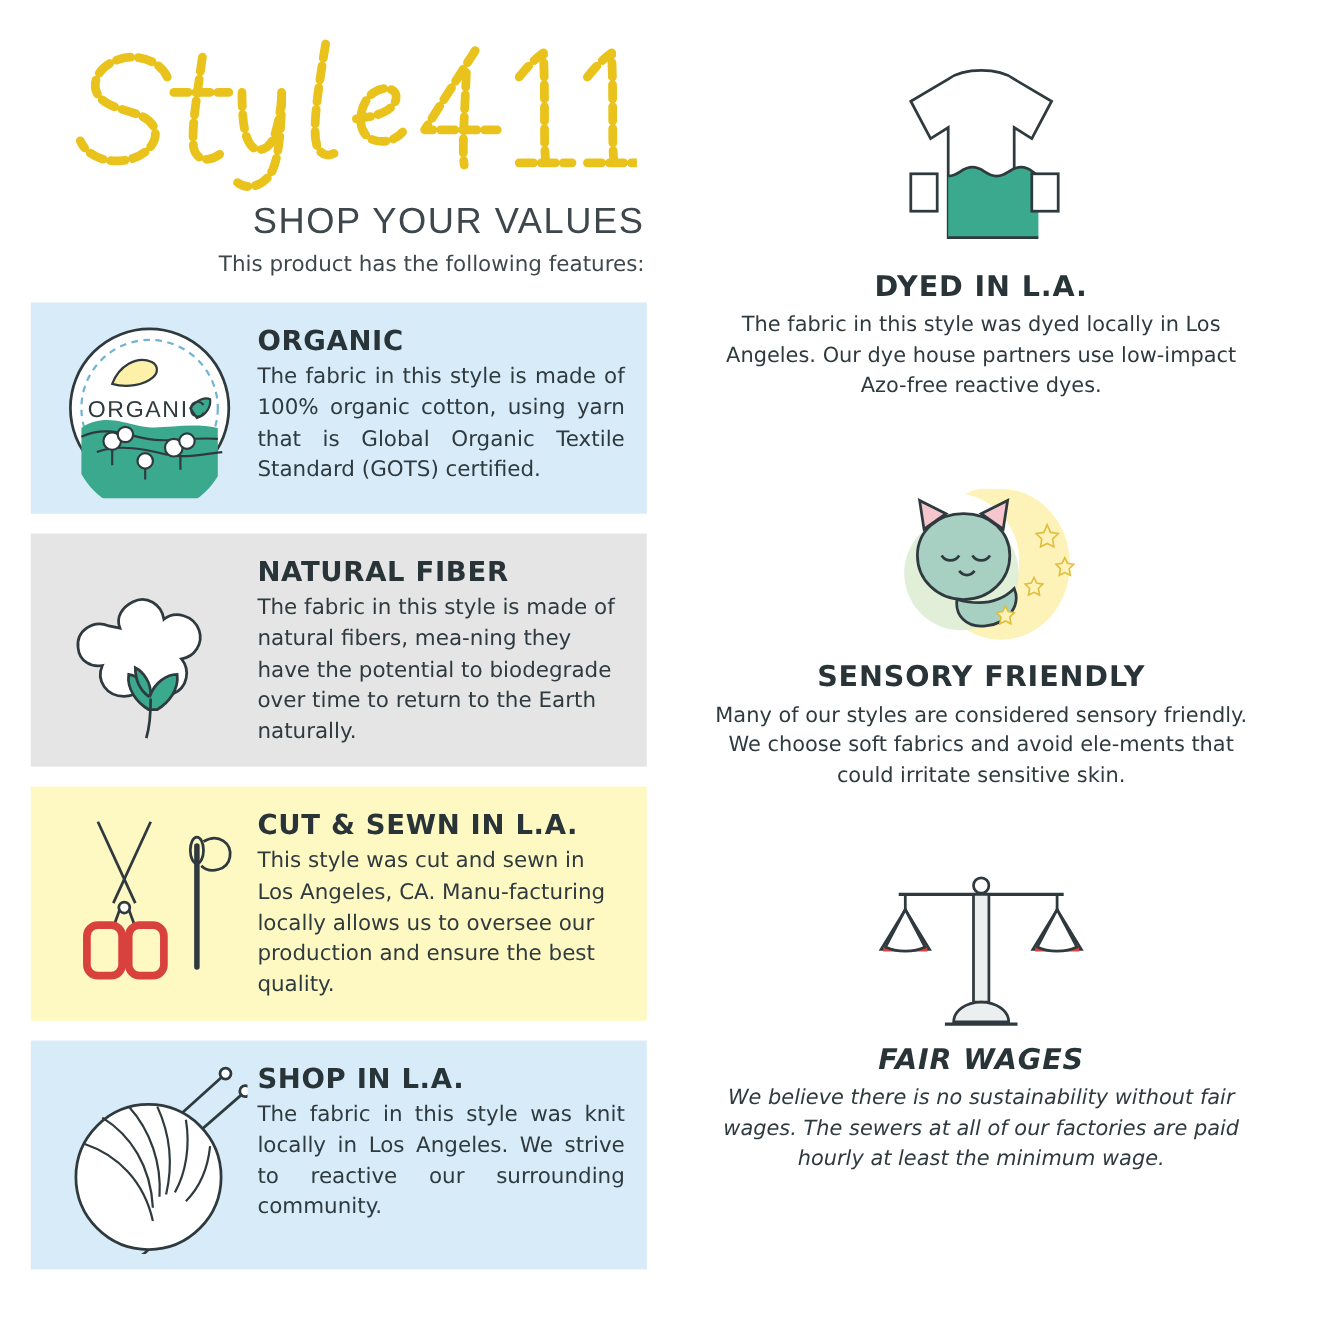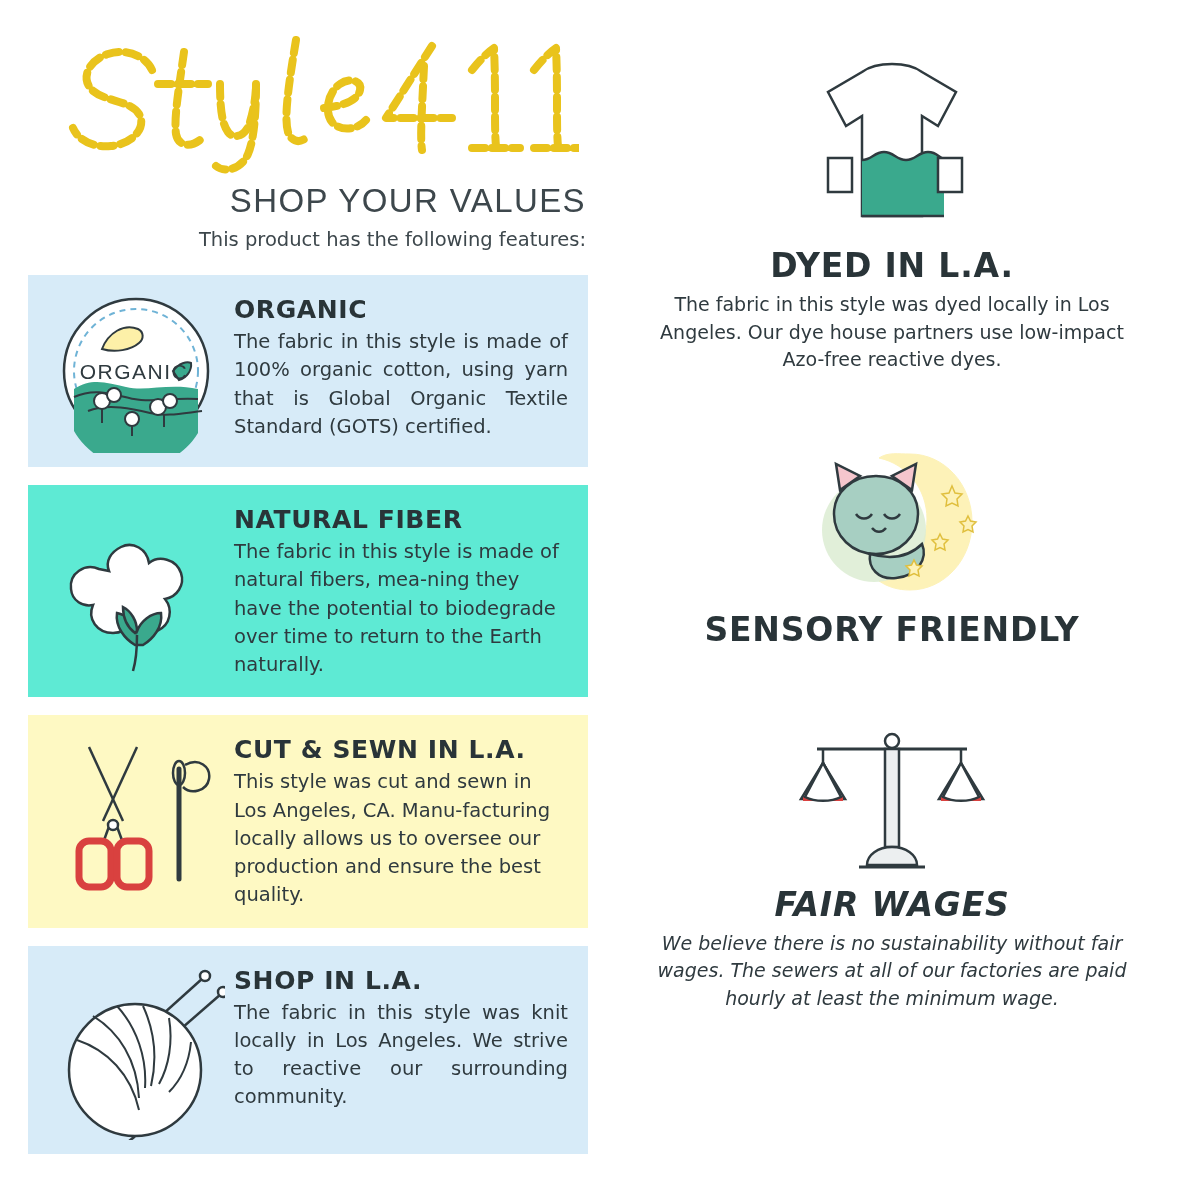--- a/index.html
+++ b/index.html
@@ -62,21 +62,21 @@
   }
 
   
   .card {
     display: flex;
     align-items: flex-start;
     margin-bottom: 18px;
     box-sizing: border-box;
   }
   .card.blue     { background: #d7ebf8; }
-  .card.green    { background: #5eead4; }
+  .card.green    { background: #e5e5e5; }
   .card.yellow   { background: #fef9c3; }
 
   .card-icon {
     flex: 0 0 auto;
     display: flex;
     align-items: center;
     justify-content: center;
   }
   .card-text {
     flex: 1 1 auto;
@@ -111,21 +111,21 @@
     margin-bottom: 18px;
     box-sizing: border-box;
   }
   .card-right .r-icon {
     display: flex;
     justify-content: center;
     align-items: center;
   }
   .card-right .r-title {
     font-weight: bold;
-    font-size: 33px;
+    font-size: 26px;
     letter-spacing: 0.8px;
     color: #293438;
     margin: 6px 0 6px;
     text-align: center;
   }
   .card-right .r-body {
     font-size: 19px;
     line-height: 1.45;
     color: #2f3a3f;
   }
@@ -301,20 +301,21 @@
           <path d="M88 110c22 6 40 2 52-10 6 14-4 32-26 34-18 2-28-10-26-24z" fill="#a7cfc2" stroke="#2f3a3f" stroke-width="2.5"></path>
           <g fill="#fdf2b8" stroke="#e0bf3e" stroke-width="1.5">
             <path d="M170 42l3 7 7 1-5 5 1 7-6-3-6 3 1-7-5-5 7-1z"></path>
             <path d="M186 72l2.5 5 5.5 1-4 4 1 6-5-2.5-5 2.5 1-6-4-4 5.5-1z"></path>
             <path d="M158 90l2.5 5 5.5 1-4 4 1 6-5-2.5-5 2.5 1-6-4-4 5.5-1z"></path>
             <path d="M132 116l2.5 5 5.5 1-4 4 1 6-5-2.5-5 2.5 1-6-4-4 5.5-1z"></path>
           </g>
         </svg>
       </div>
       <div class="r-title">SENSORY FRIENDLY</div>
+      <div class="r-body">Many of our styles are considered sensory friendly. We choose soft fabrics and avoid ele-ments that could irritate sensitive skin.</div>
     </div>
 
     <div class="card-right green" style="padding-top:24px;padding-bottom:26px;font-style:italic;">
       <div class="r-icon">
         <svg width="190" height="152" viewBox="0 0 190 152">
           <circle cx="95" cy="14" r="7" fill="#ffffff" stroke="#2f3a3f" stroke-width="2.5"></circle>
           <path d="M20 22h150" stroke="#2f3a3f" stroke-width="3" fill="none"></path>
           <path d="M88 22h14v98H88z" fill="#eceff0" stroke="#2f3a3f" stroke-width="2.5"></path>
           <path d="M70 138c0-10 11-18 25-18s25 8 25 18z" fill="#eceff0" stroke="#2f3a3f" stroke-width="2.5"></path>
           <path d="M62 140h66" stroke="#2f3a3f" stroke-width="3" fill="none"></path>

